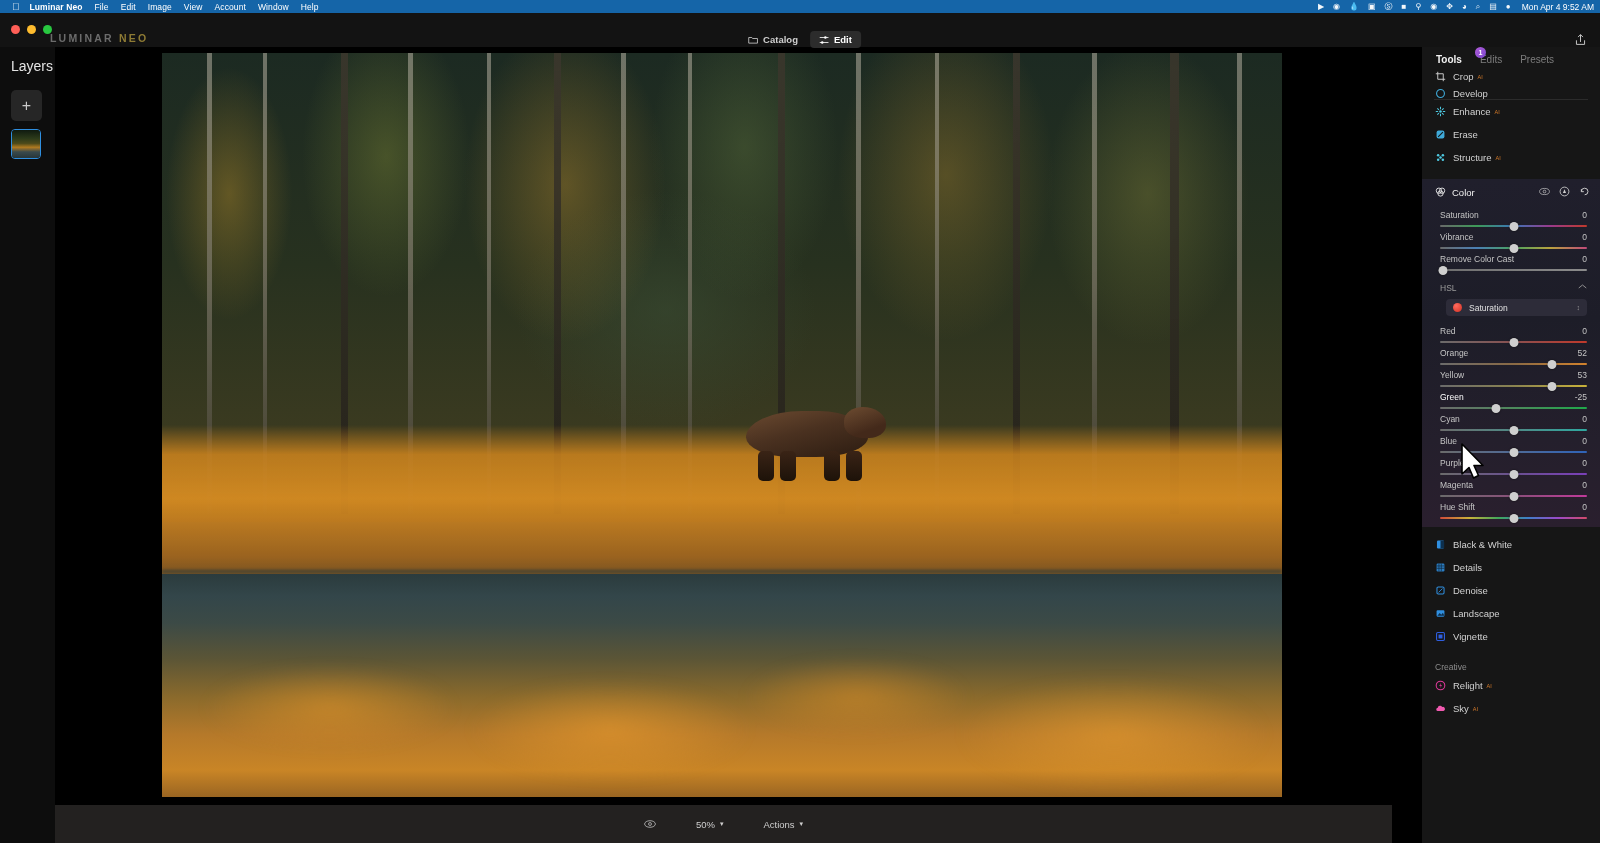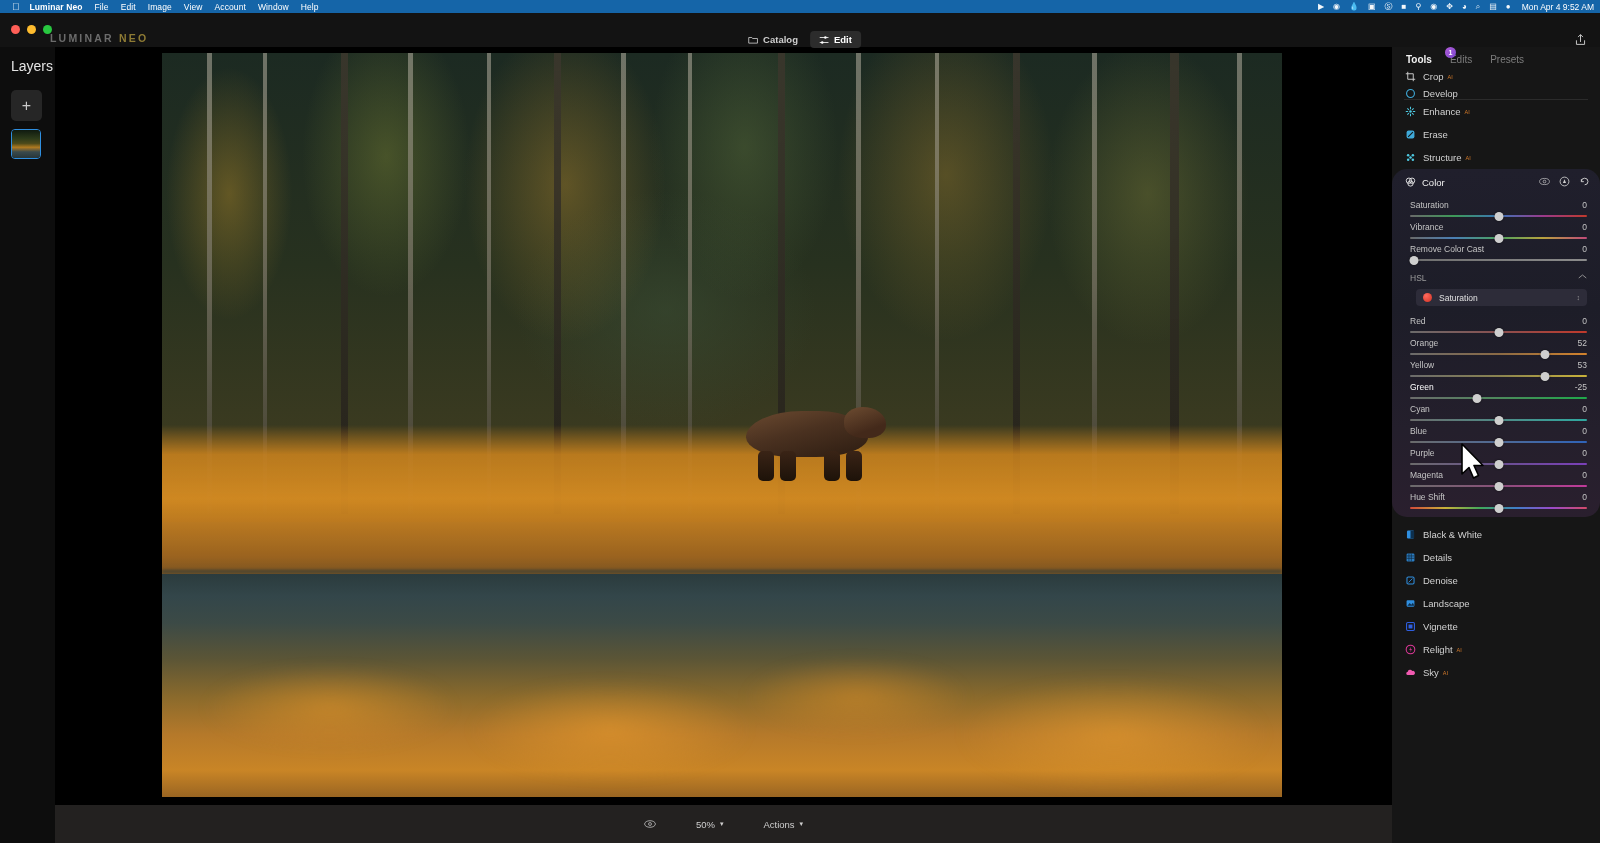--- a/index.html
+++ b/index.html
@@ -102,38 +102,38 @@
   .waterline{ position:absolute; left:0; top:69.5%; width:100%; height:4px;
      background:linear-gradient(180deg,rgba(40,55,55,.9),rgba(60,75,70,.2)); filter:blur(1.5px);}
 
   
   #bottombar{ position:absolute; left:55px; bottom:0; width:1337px; height:38px;
      background:#232120; display:flex; align-items:center; justify-content:center; gap:40px;}
   #bottombar .bb{ display:flex; align-items:center; gap:5px; color:#cfcfcf; font-size:9.5px;justify-content:flex-end;}
   #bottombar svg{ width:12px; height:12px; }
 
   
-  #rightpanel{ position:absolute; right:0; top:47px; width:208px; height:796px;
+  #rightpanel{ position:absolute; right:0; top:47px; width:178px; height:796px;
                background:#161616; overflow:hidden;}
   #tabs{ display:flex; gap:18px; padding:7px 0 0 14px; position:relative;}
   .ptab{ font-size:10px; color:#7d7d7d; }
   .ptab.active{ color:#f2f2f2; font-weight:bold; }
   #badge{ position:absolute; left:53px; top:0px; width:11px; height:11px; border-radius:50%;
      background:linear-gradient(135deg,#b15bd8,#7d4ad0); color:#fff; font-size:7px;
      display:flex; align-items:center; justify-content:center; font-weight:bold;}
   .toolrow{ display:flex; align-items:center; gap:7px; padding:6px 0 6px 13px;
             font-size:9.5px; color:#d2d2d2; position:relative;}
   .toolrow .ti{ width:11px; height:11px; flex:none; display:flex; align-items:center; justify-content:center;}
   .toolrow .ai{ color:#d2792a; font-size:5.5px; margin-left:-3px; vertical-align:super;}
   .divider{ height:1px; background:#2b2b2b; margin:0 12px; }
   .clipped{ height:11px; overflow:hidden; }
 
   
-  #colormod{ margin-top:0;
-     background:linear-gradient(180deg,#201f2c 0%,#1d1d28 40%,#241f2c 75%,#2a1f2e 100%);border-radius:15px; }
+  #colormod{ margin-top:10px;
+     background:linear-gradient(180deg,#201f2c 0%,#1d1d28 40%,#241f2c 75%,#2a1f2e 100%); }
   #colorhead{ display:flex; align-items:center; padding:7px 10px 7px 13px; font-size:9.5px;
               color:#f0f0f0; position:relative;}
   #colorhead .hicons{ margin-left:auto; display:flex; gap:9px; align-items:center; color:#cfcfcf;}
   #colorhead svg{ width:11px; height:11px; }
   .sld{ padding:4px 13px 1px 18px; }
   .sld .lab{ display:flex; justify-content:space-between; font-size:8.5px; color:#c4c4c4;
              margin-bottom:5px; }
   .sld.active .lab{ color:#ffffff; }
   .sld .lab .val{ color:#c4c4c4; }
   .track{ position:relative; height:2px; border-radius:1px; }
@@ -530,20 +530,21 @@
   <div class="toolrow">
     <span class="ti">
       <svg viewBox="0 0 14 14" width="11" height="11">
           <rect x="2" y="2" width="10" height="10" rx="1.5" fill="none" stroke="#2f5fe0" stroke-width="1.4"></rect>
           <rect x="4.5" y="4.5" width="5" height="5" fill="#2f5fe0"></rect>
         </svg>
     </span>
     <span>Vignette</span>
   </div>
 
+  <div id="creative">Creative</div>
   <div class="toolrow">
     <span class="ti">
       <svg viewBox="0 0 14 14" width="11" height="11">
           <circle cx="7" cy="7" r="5.5" fill="none" stroke="#e0399a" stroke-width="1.3"></circle>
           <path d="M7.8 3.6L5.4 7.5h2L6.2 10.6 9 6.6H7z" fill="#e0399a"></path>
         </svg>
     </span>
     <span>Relight</span>
     <span class="ai">AI</span>
   </div>

